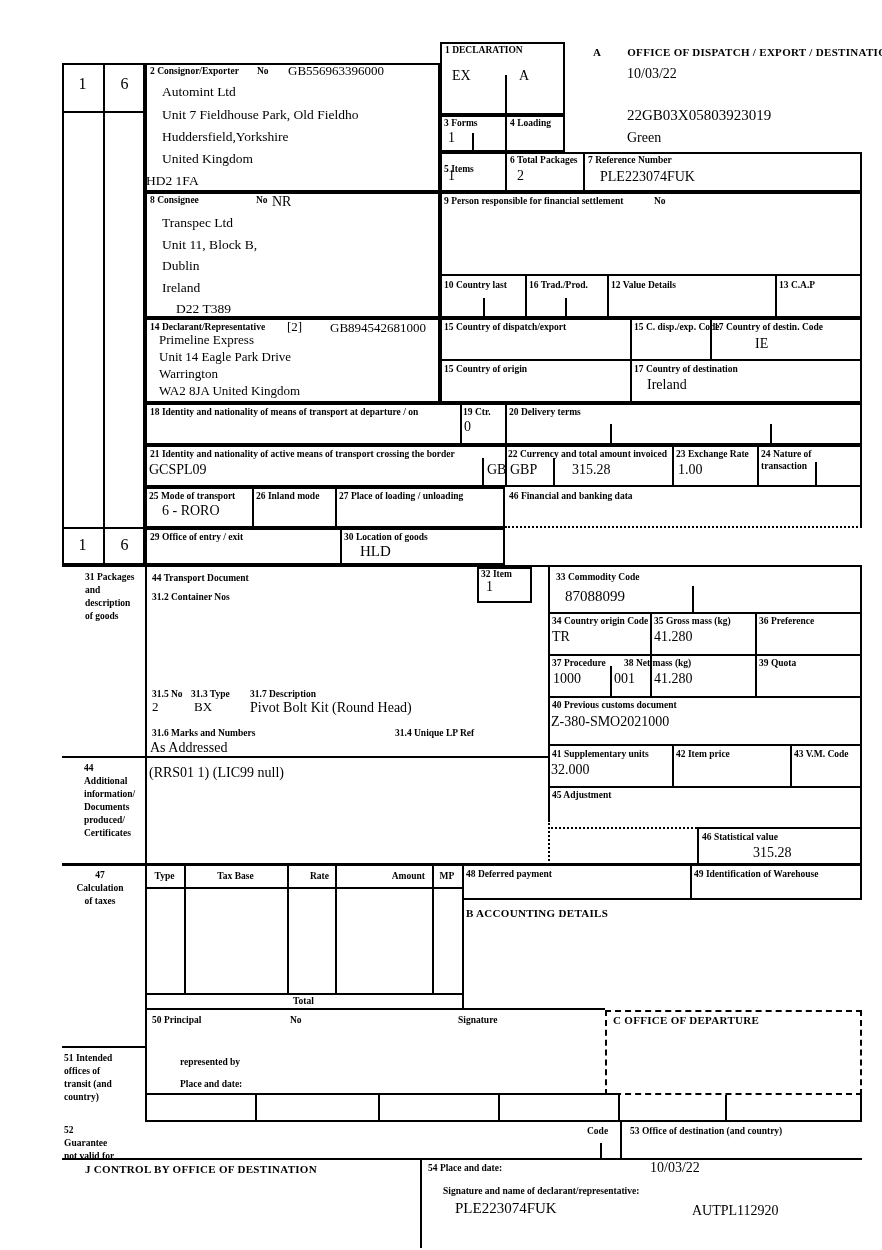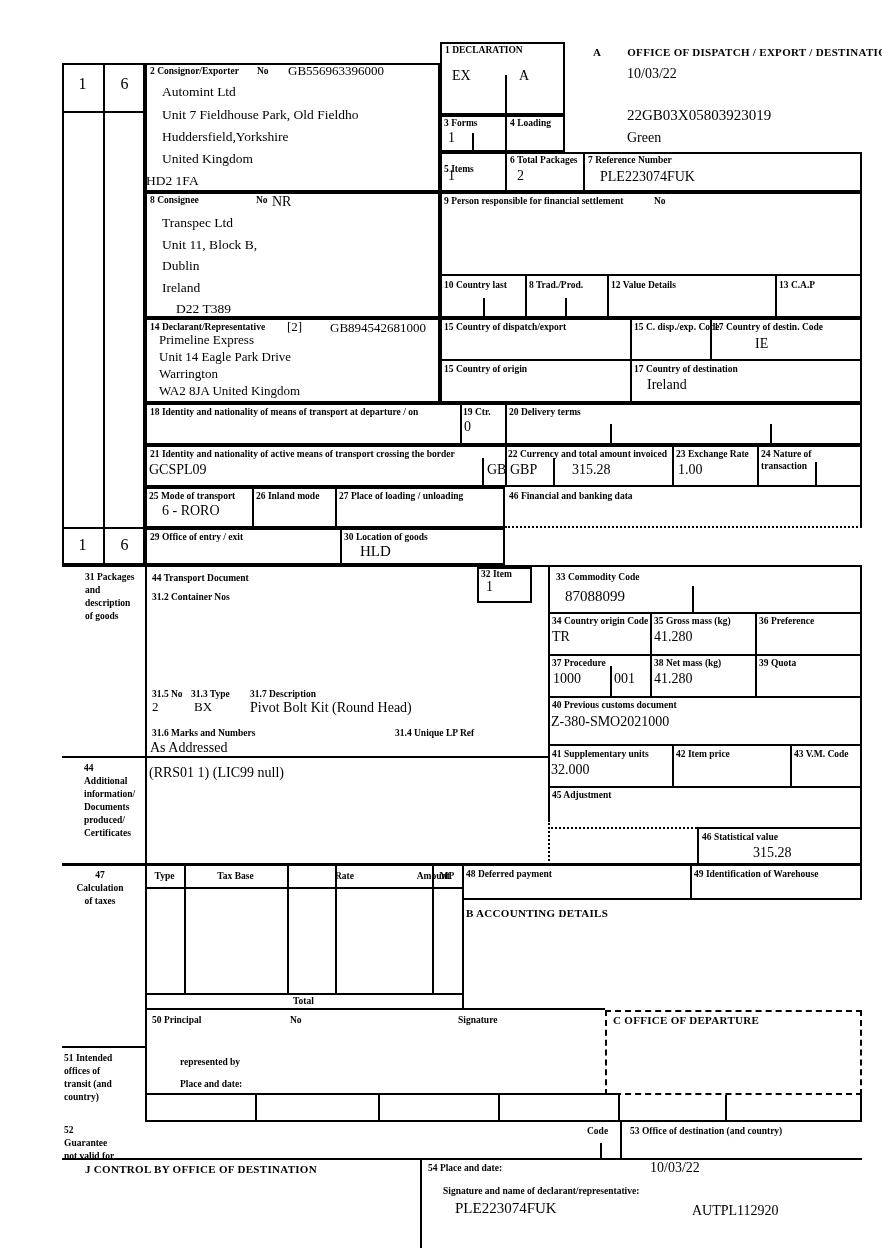--- a/index.html
+++ b/index.html
@@ -8,21 +8,21 @@
   .box {position:absolute;border:2px solid #000;box-sizing:border-box;background:transparent;}
   .boxd{position:absolute;border:2px dashed #000;box-sizing:border-box;background:transparent;}
   .ln  {position:absolute;background:#000;}
   .lnd-h{position:absolute;border-top:2px dotted #000;height:0;}
   .lnd-v{position:absolute;border-left:2px dotted #000;width:0;}
   .lbl {position:absolute;font-weight:bold;font-size:9.5px;line-height:11.5px;white-space:pre;}
   .lbm {position:absolute;font-weight:bold;font-size:9.5px;line-height:13px;white-space:pre-line;}
   .val {position:absolute;font-size:13.5px;line-height:15px;white-space:pre;}
   .v13{font-size:13px;} .v14{font-size:14px;} .v15{font-size:15px;} .v16{font-size:16px;}
   .hdr {position:absolute;font-weight:bold;font-size:11px;letter-spacing:.3px;white-space:pre;}
-  .ctr{text-align:center;} .rgt{text-align:right;padding-left:25px;}
+  .ctr{text-align:center;} .rgt{text-align:right;}
 </style>
 </head>
 <body>
 
 <div id="page">
 
   <div class="box" style="left:62px;top:63px;width:83px;height:502px"></div>
   <div class="box" style="left:145px;top:63px;width:295px;height:129px"></div>
   <div class="box" style="left:440px;top:42px;width:125px;height:73px"></div>
   <div class="box" style="left:440px;top:115px;width:125px;height:37px"></div>
@@ -158,21 +158,21 @@
   <div class="val v14" style="left:272px;top:194px">NR</div>
   <div class="val" style="left:162px;top:215px">Transpec Ltd</div>
   <div class="val" style="left:162px;top:237px">Unit 11, Block B,</div>
   <div class="val" style="left:162px;top:258px">Dublin</div>
   <div class="val" style="left:162px;top:280px">Ireland</div>
   <div class="val" style="left:176px;top:301px">D22 T389</div>
   <div class="lbl" style="left:444px;top:196px">9 Person responsible for financial settlement</div>
   <div class="lbl" style="left:654px;top:196px">No</div>
 
   <div class="lbl" style="left:444px;top:280px">10 Country last</div>
-  <div class="lbl" style="left:529px;top:280px">8 Trad./Prod.</div>
+  <div class="lbl" style="left:529px;top:280px">16 Trad./Prod.</div>
   <div class="lbl" style="left:611px;top:280px">12 Value Details</div>
   <div class="lbl" style="left:779px;top:280px">13 C.A.P</div>
 
   <div class="lbl" style="left:150px;top:322px">14 Declarant/Representative</div>
   <div class="val v13" style="left:287px;top:319px">[2]</div>
   <div class="val v13" style="left:330px;top:320px">GB894542681000</div>
   <div class="val v13" style="left:159px;top:332px">Primeline Express</div>
   <div class="val v13" style="left:159px;top:349px">Unit 14 Eagle Park Drive</div>
   <div class="val v13" style="left:159px;top:366px">Warrington</div>
   <div class="val v13" style="left:159px;top:383px">WA2 8JA United Kingdom</div>
@@ -220,21 +220,21 @@
   <div class="lbl" style="left:556px;top:572px">33 Commodity Code</div>
   <div class="val v15" style="left:565px;top:589px">87088099</div>
   <div class="lbl" style="left:552px;top:616px">34 Country origin Code</div>
   <div class="val v14" style="left:552px;top:629px">TR</div>
   <div class="lbl" style="left:654px;top:616px">35 Gross mass (kg)</div>
   <div class="val v14" style="left:654px;top:629px">41.280</div>
   <div class="lbl" style="left:759px;top:616px">36 Preference</div>
   <div class="lbl" style="left:552px;top:658px">37 Procedure</div>
   <div class="val v14" style="left:553px;top:671px">1000</div>
   <div class="val v14" style="left:614px;top:671px">001</div>
-  <div class="lbl" style="left:654px;top:658px">38 Net mass (kg)</div>
+  <div class="lbl" style="left:624px;top:658px">38 Net mass (kg)</div>
   <div class="val v14" style="left:654px;top:671px">41.280</div>
   <div class="lbl" style="left:759px;top:658px">39 Quota</div>
   <div class="lbl" style="left:152px;top:689px">31.5 No</div>
   <div class="val v13" style="left:152px;top:699px">2</div>
   <div class="lbl" style="left:191px;top:689px">31.3 Type</div>
   <div class="val v13" style="left:194px;top:699px">BX</div>
   <div class="lbl" style="left:250px;top:689px">31.7 Description</div>
   <div class="val v14" style="left:250px;top:700px">Pivot Bolt Kit (Round Head)</div>
   <div class="lbl" style="left:152px;top:728px">31.6 Marks and Numbers</div>
   <div class="lbl" style="left:395px;top:728px">31.4 Unique LP Ref</div>

